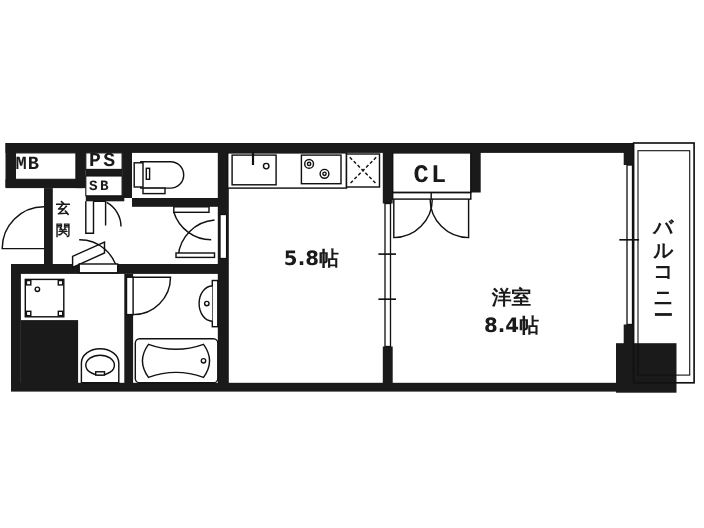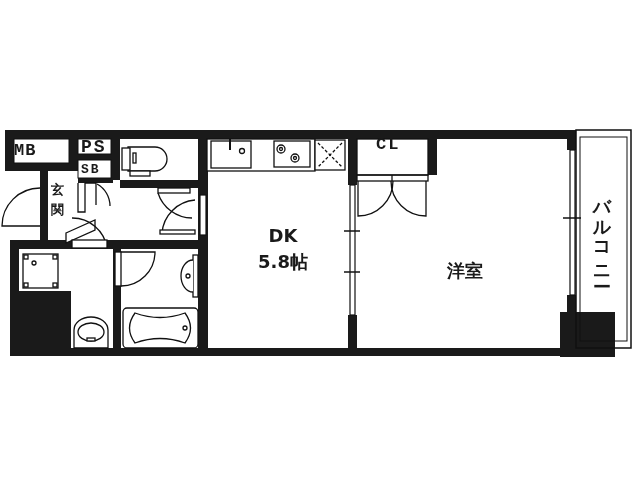--- a/index.html
+++ b/index.html
@@ -3,21 +3,21 @@
 <meta charset="utf-8">
 <style>
   html, body { margin: 0; padding: 0; background: #ffffff; }
   body { width: 640px; height: 480px; position: relative; overflow: hidden; font-family: "DejaVu Sans", sans-serif; }
   svg { position: absolute; left: 0; top: 0; }
   .lbl { position: absolute; color: #1a1a1a; font-weight: bold; font-family: Liberation Mono, monospace; line-height: 1; white-space: nowrap; }
   .lbl-mb { left: 14px; top: 142px; font-size: 17px; letter-spacing: 1px; }
   .lbl-ps { left: 81px; top: 138px; font-size: 18px; letter-spacing: 2px; }
   .lbl-sb { left: 81px; top: 163px; font-size: 13px; letter-spacing: 2px; }
   .lbl-genkan { left: 51px; top: 181px; font-size: 13px; width: 16px; text-align: left; white-space: normal; line-height: 20px; }
-  .lbl-cl { left: 376px; top: 136px; font-size: 17px; letter-spacing: 2px; }
+  .lbl-cl { left: 376px; top: 148px; font-size: 23px; letter-spacing: 2px; }
   .room-name { position: absolute; text-align: center; font-weight: bold; color: #1a1a1a; font-size: 18px; line-height: 26px; font-family: "DejaVu Sans", sans-serif; }
   .room-dk { left: 228px; top: 223px; width: 110px; }
   .room-yo { left: 410px; top: 228px; width: 110px; margin-top: 30px; }
   .room-name span { display: block; }
   .lbl-balcony { position: absolute; left: 592px; top: 186px; width: 22px; font-size: 18px; font-weight: bold; color: #1a1a1a; writing-mode: vertical-rl; text-orientation: upright; letter-spacing: 2px; font-family: "DejaVu Sans", sans-serif; }
 </style>
 </head>
 <body>
 
 <svg width="640" height="480" viewBox="0 0 640 480" xmlns="http://www.w3.org/2000/svg">
@@ -160,20 +160,20 @@
   </g>
 </svg>
 
 <div class="lbl lbl-mb">MB</div>
 <div class="lbl lbl-ps">PS</div>
 <div class="lbl lbl-sb">SB</div>
 <div class="lbl lbl-genkan">玄関</div>
 <div class="lbl lbl-cl">CL</div>
 
 <div class="room-name room-dk">
-  <span>DK</span>
   <span>5.8帖</span>
 </div>
 <div class="room-name room-yo">
   <span>洋室</span>
+  <span>8.4帖</span>
 </div>
 
 <div class="lbl-balcony">バルコニー</div>
 
 </body></html>

